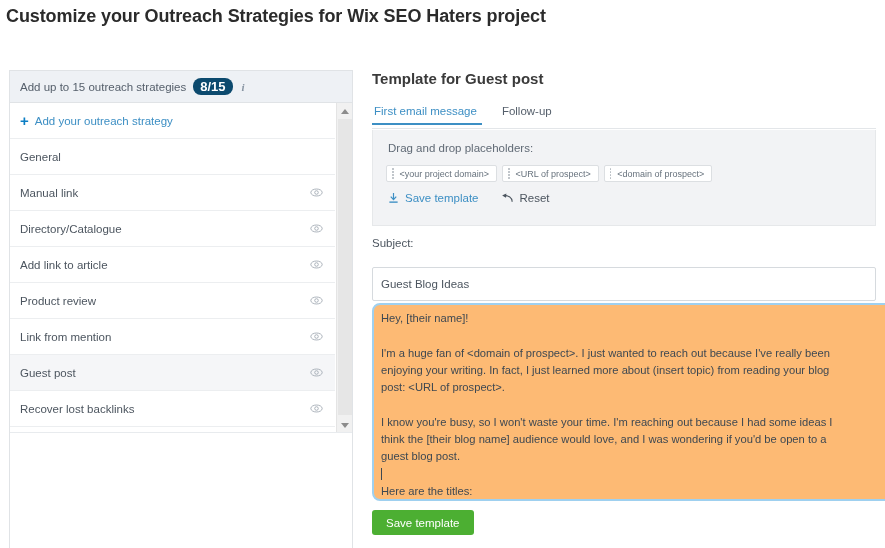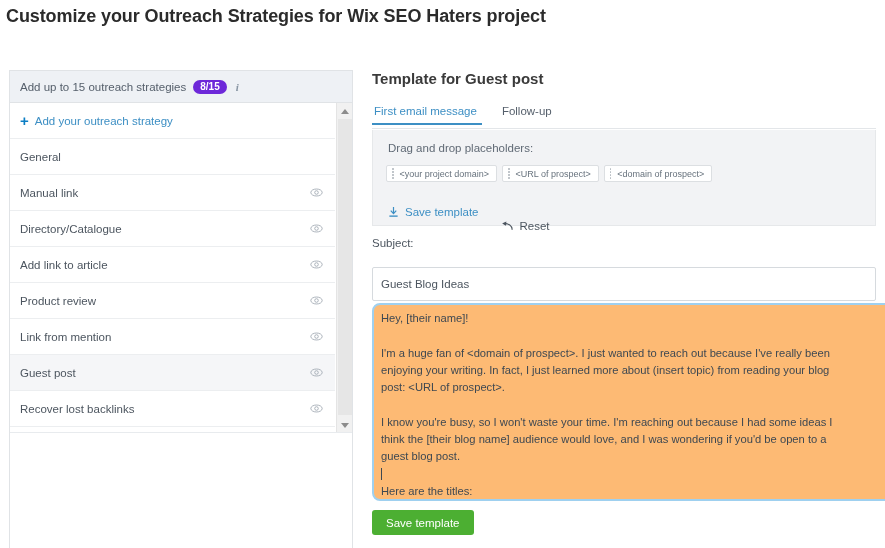--- a/index.html
+++ b/index.html
@@ -32,22 +32,22 @@
     background: #eef1f5;
     border-bottom: 1px solid #e0e3e6;
     display: flex; align-items: center;
     padding: 0 10px;
   }
   .left-header-text {
     font-size: 11.5px; color: #555f6b;
   }
   .count-badge {
     margin-left: 7px;
-    background: #6d28d9; color: #ffffff;
-    font-size: 10px; font-weight: bold;
+    background: #0c4a6e; color: #ffffff;
+    font-size: 13px; font-weight: bold;
     border-radius: 8px;
     padding: 2px 7px 2px 7px;
     line-height: 1;
     display: inline-block;
     text-align: right;
   }
   .info-icon {
     margin-left: 9px;
     font-size: 11px; color: #8794a2;
     font-family: "Liberation Serif", serif;
@@ -169,21 +169,21 @@
     justify-content: center; gap: 1.5px;
     margin-right: 4px; padding: 0 2px;
   }
   .grip i { display: block; width: 1.5px; height: 1.5px; background: #b6bcc2; border-radius: 50%; }
 
   .ph-actions {
     position: absolute; left: 15px; top: 62px;
     display: flex; align-items: center; gap: 22px;
   }
   .act { display: flex; align-items: center; font-size: 11.5px; color: #3d8fc4; }
-  .act.reset { color: #4c555f; margin-top: 28px; }
+  .act.reset { color: #4c555f; }
   .act svg { margin-right: 6px; display: block; }
 
   .subject-label {
     position: absolute; left: 7px; top: 182px;
     font-size: 11.5px; color: #4c555f;
   }
   .subject-input {
     position: absolute; left: 7px; top: 212px;
     width: 504px; height: 23px;
     border: 1px solid #d6dade;

